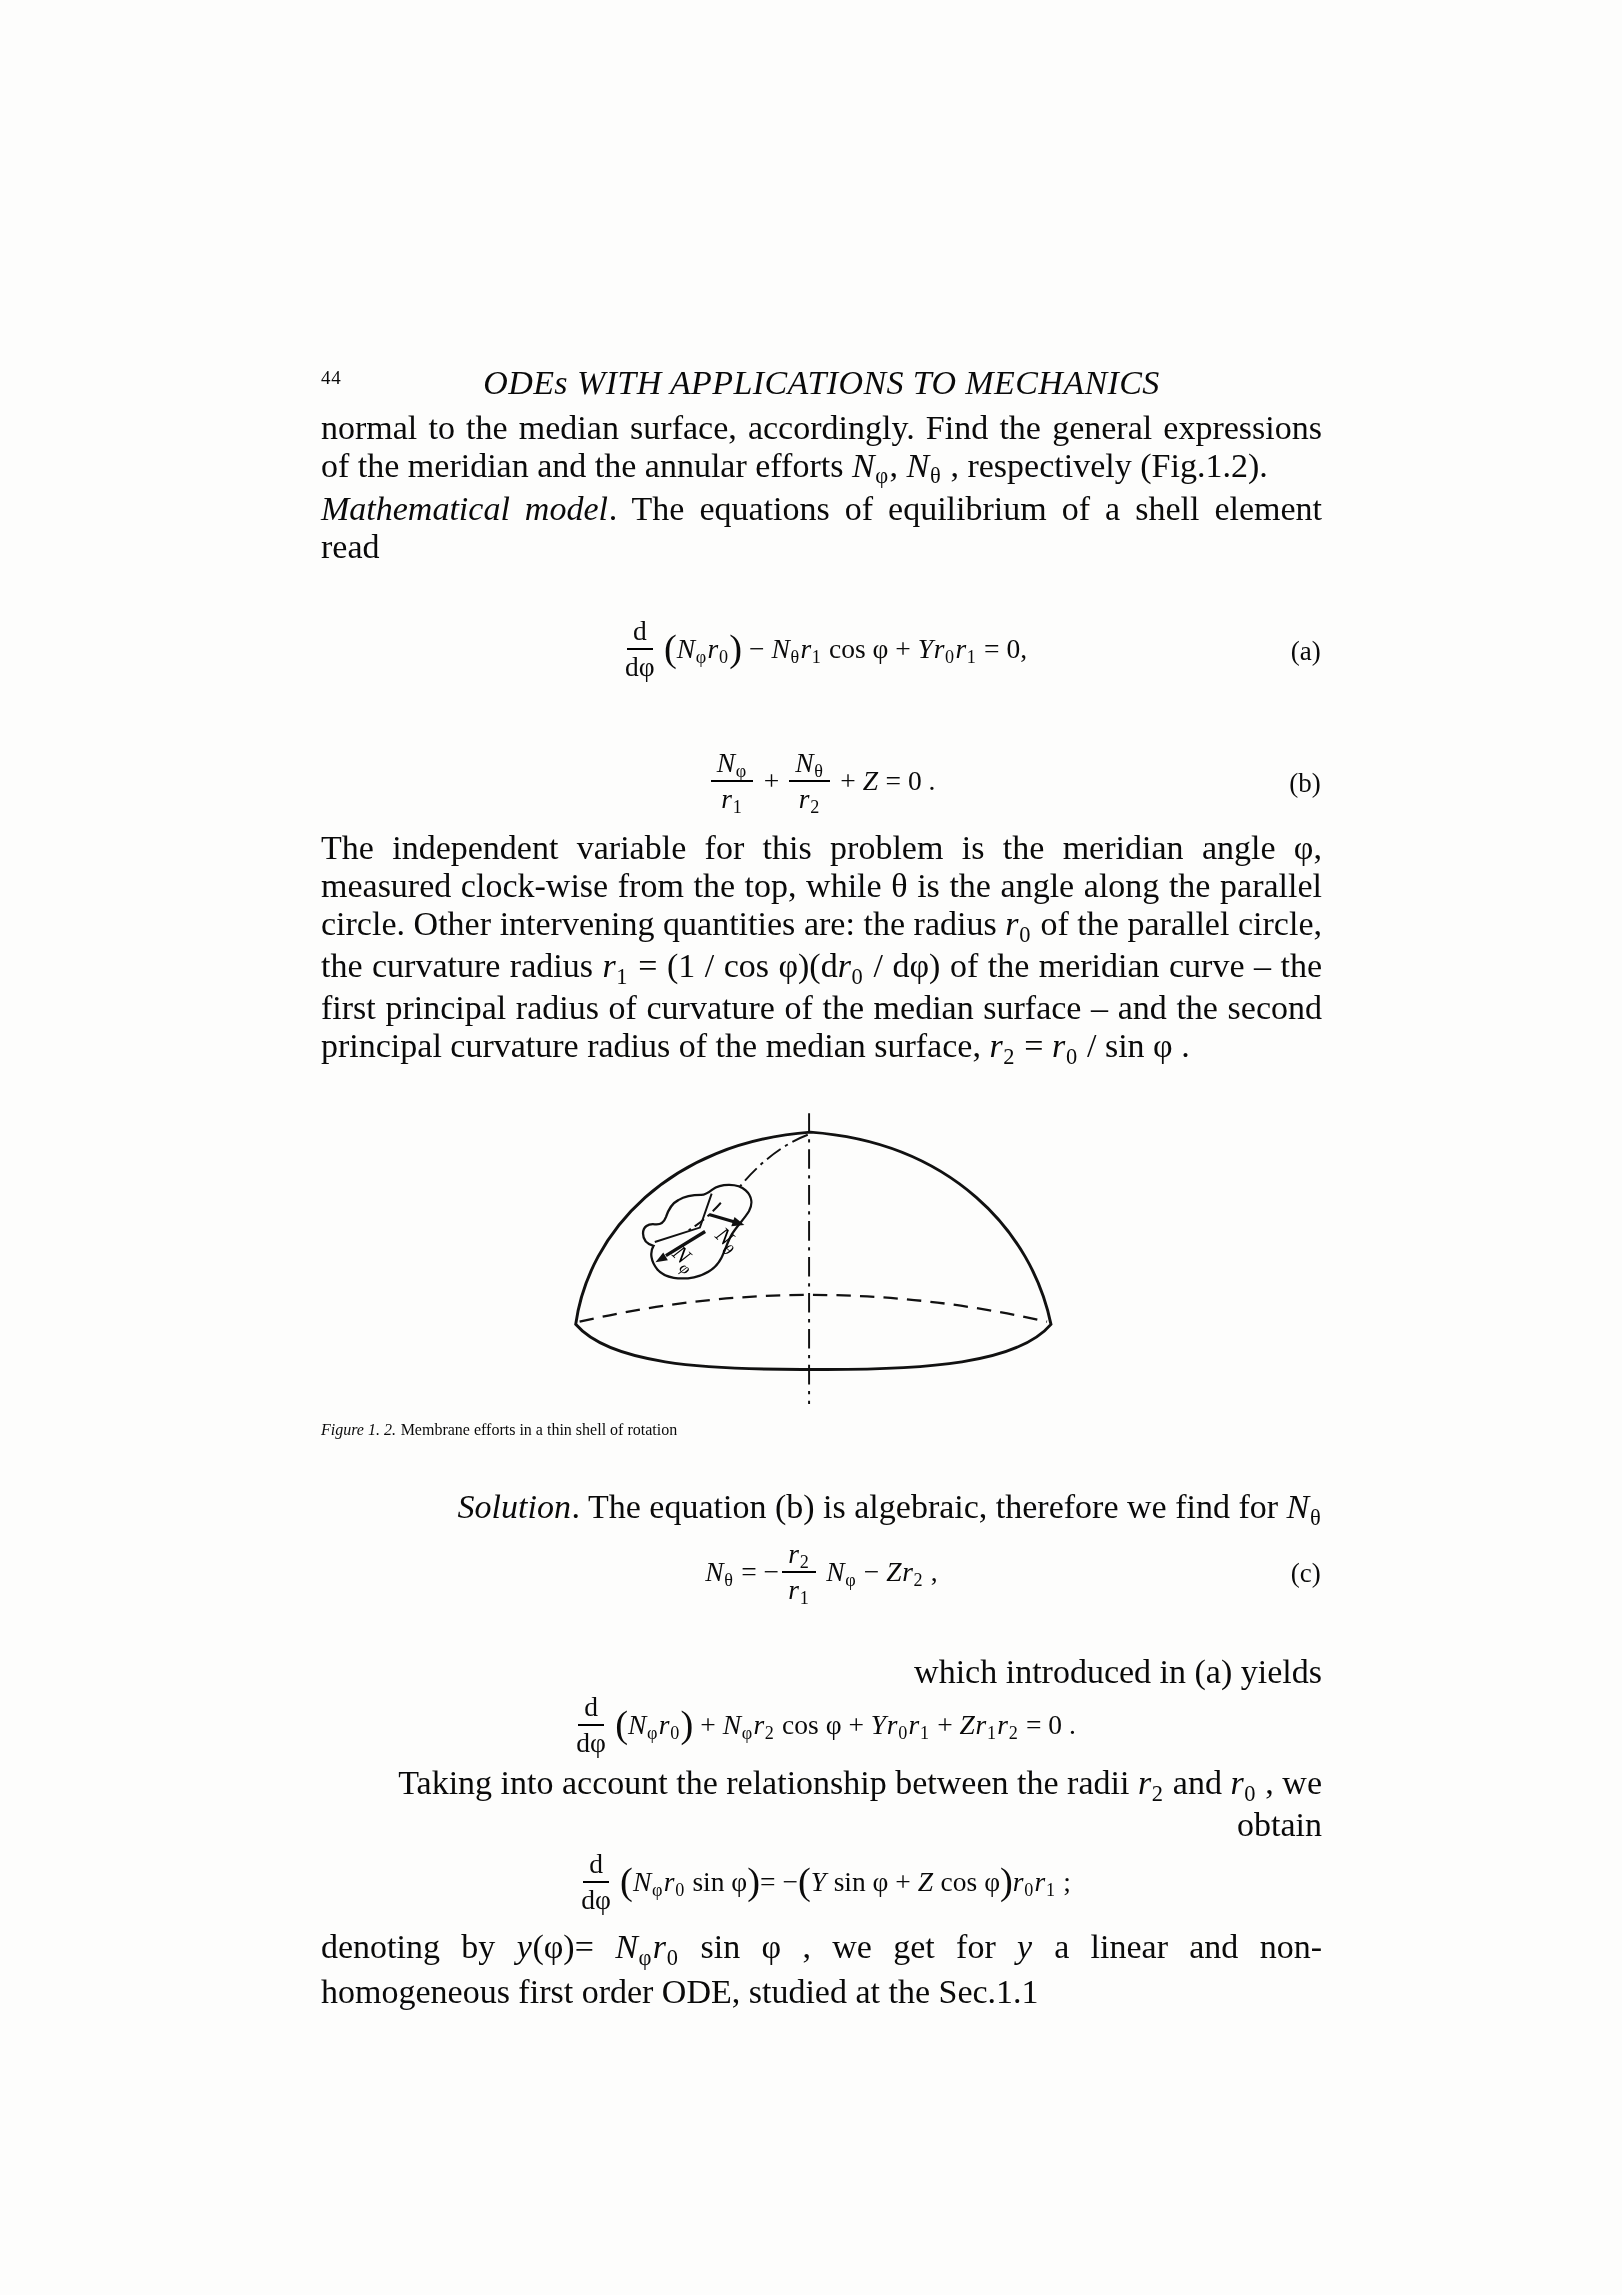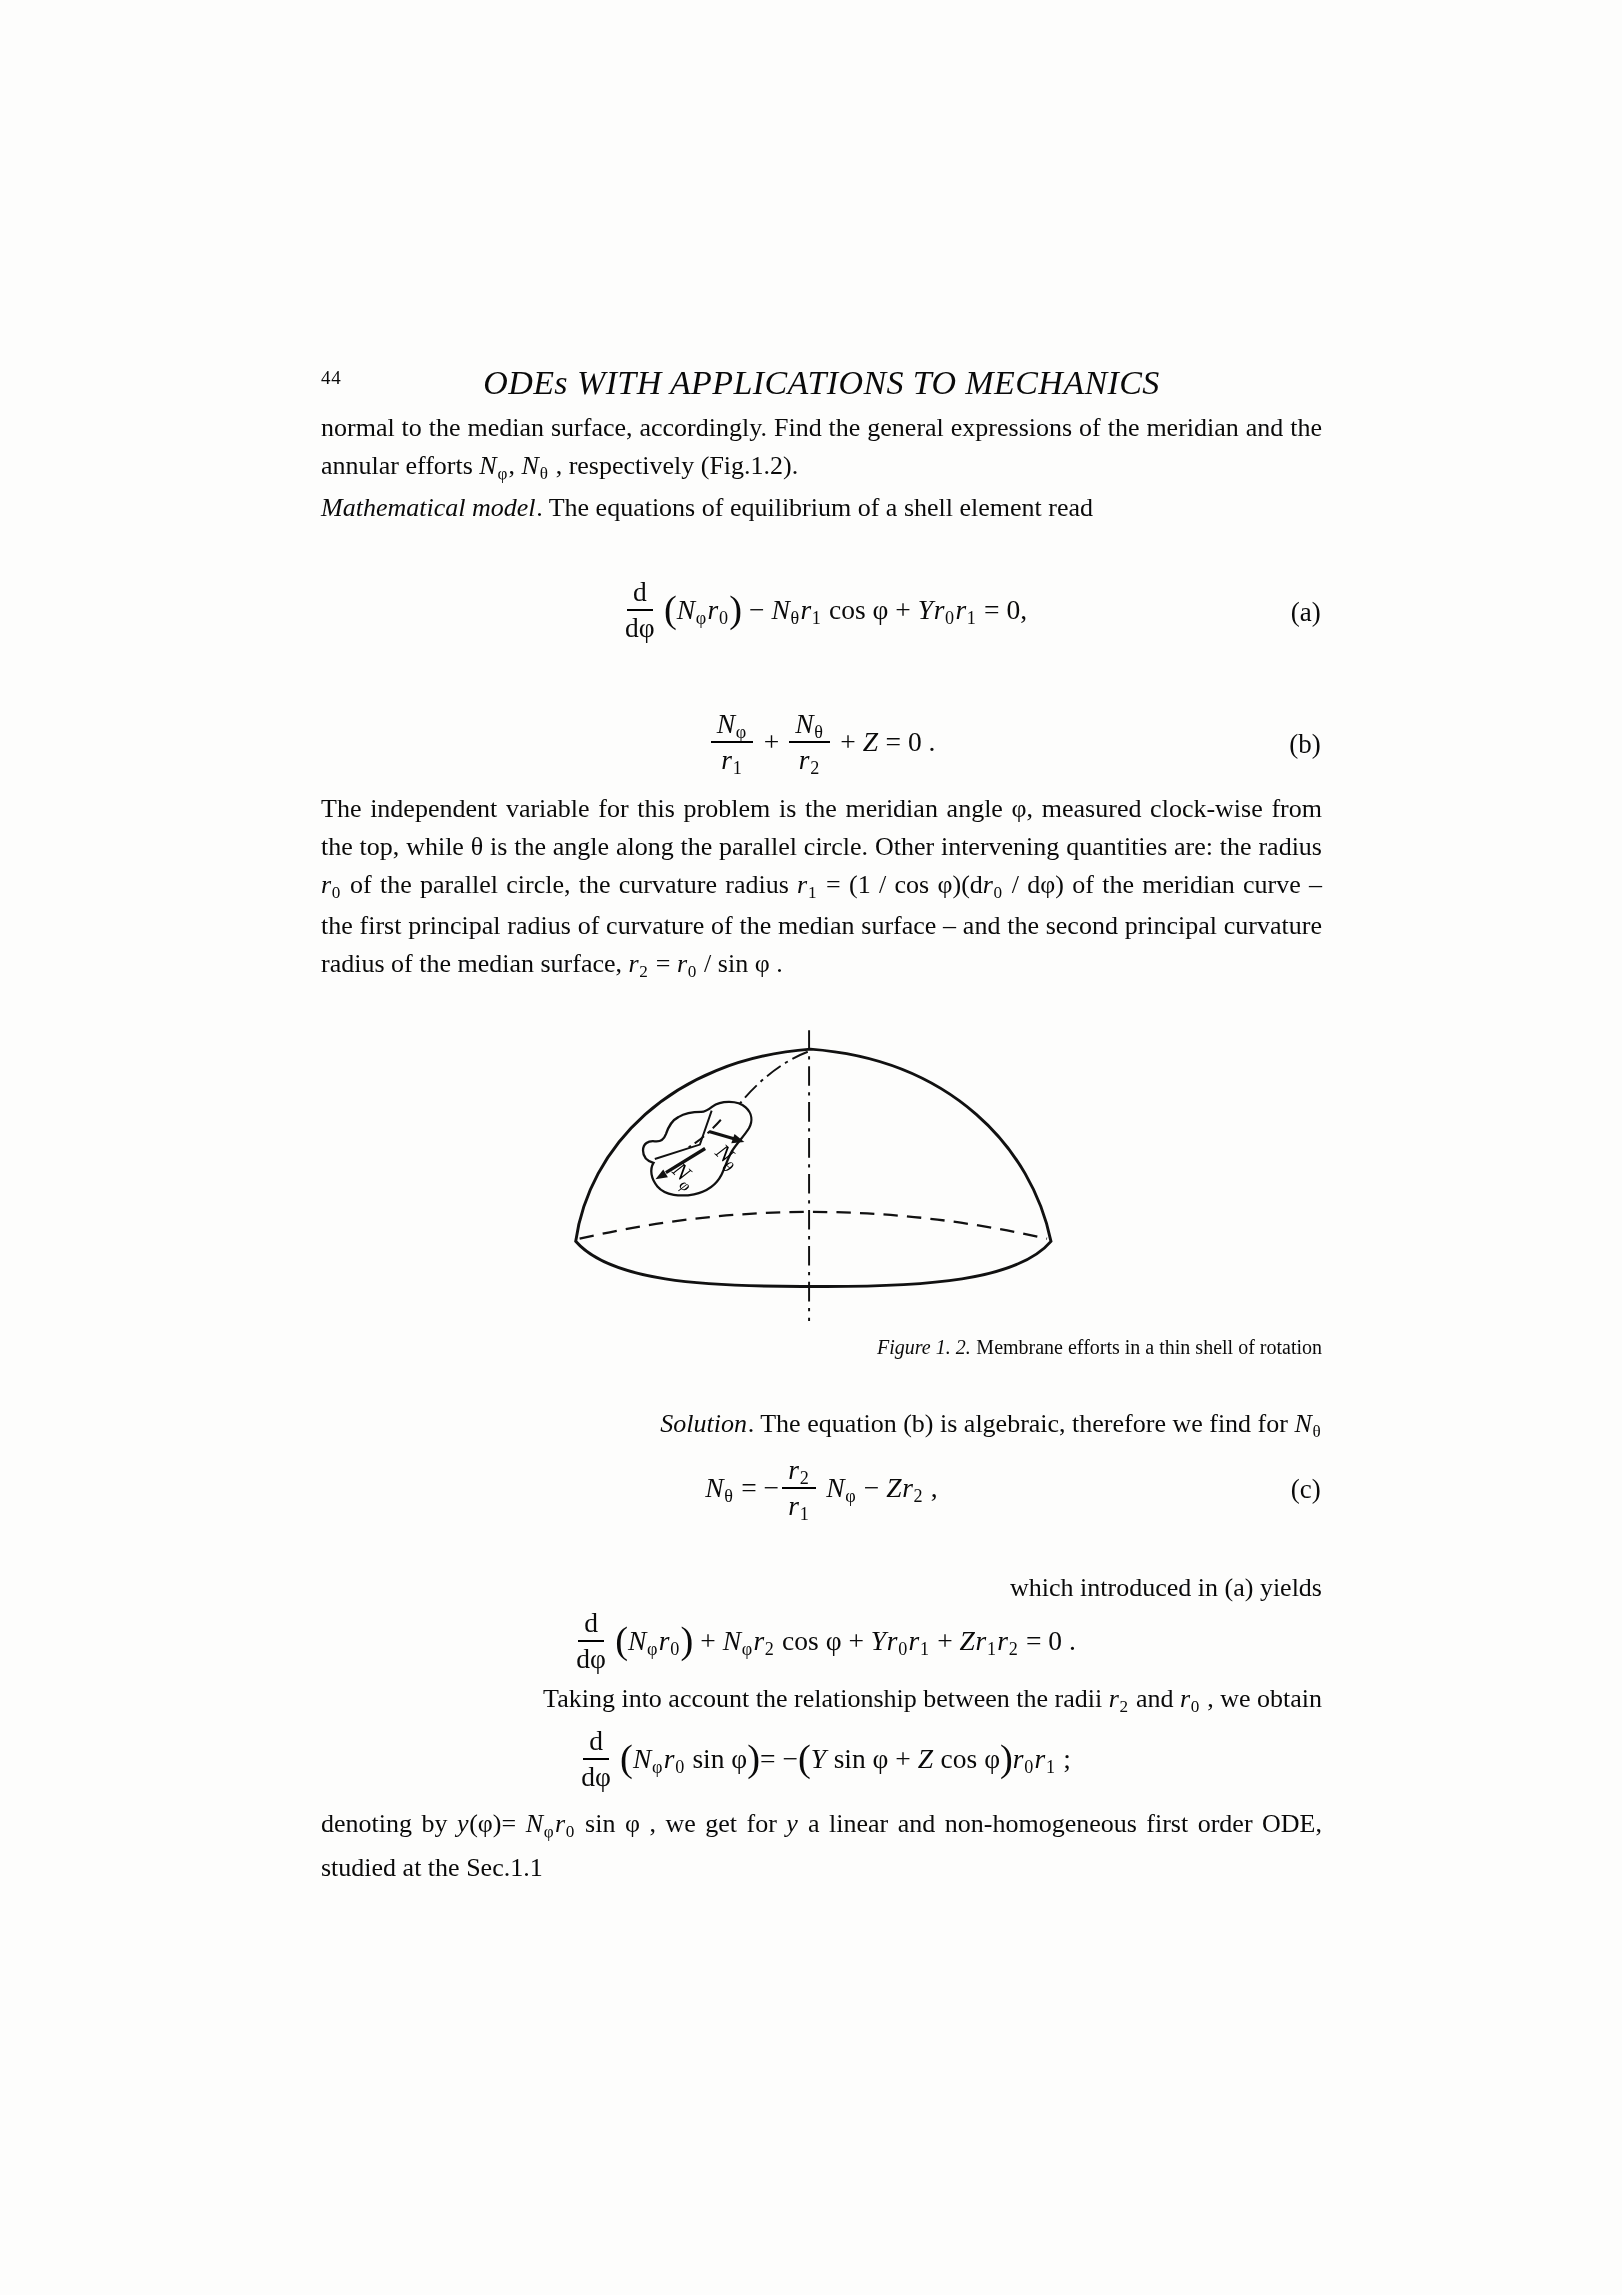--- a/index.html
+++ b/index.html
@@ -4,39 +4,39 @@
 <style>
   html,body{margin:0;padding:0;background:#e8e8e8}
   .page{position:relative;width:1622px;height:2295px;background:#fdfdfc;
         font-family:"Liberation Serif",serif;color:#0a0a0a;overflow:hidden}
   .content{position:absolute;left:321px;top:364px;width:1001px}
 
   .header{position:relative;height:38px;text-align:center}
   .pagenum{position:absolute;left:0;top:2.6px;font-size:19px;letter-spacing:0.7px}
   .runtitle{font-style:italic;font-size:34px;letter-spacing:0.4px}
 
-  p.body{margin:0;font-size:26px;line-height:38px;text-align:justify;
+  p.body{margin:0;font-size:34px;line-height:38px;text-align:justify;
          text-justify:inter-word}
   p.nojust{text-align:right}
 
   .eqrow{position:relative;display:flex;justify-content:center;align-items:center;
          font-size:27.5px;line-height:1.1}
   .eqlabel{position:absolute;right:1.3px;top:50%;transform:translateY(-50%);font-size:27px}
 
   .frac{display:inline-flex;flex-direction:column;align-items:center;
         vertical-align:middle;line-height:1.05;margin:0 3.3px;position:relative;top:-.08em;
         text-align:center}
   .frac .num{border-bottom:2px solid #000;padding:0 5.9px 2.6px}
   .frac .den{padding:2.6px 5.9px 0}
   .i{font-style:italic;padding-right:0.7px}
   .sub{font-size:66%;position:relative;top:.3em;margin-right:1.3px}
   .bp{font-size:140%;line-height:0;vertical-align:-.08em;font-weight:400}
 
   .figwrap{margin-top:34px;height:308px;text-align:center}
-  .caption{margin:3.9px 0 0;font-size:20px;line-height:30px;text-align:right}
+  .caption{margin:3.9px 0 0;font-size:16px;line-height:30px;text-align:left}
 
   .figlabel{font-family:"Liberation Serif",serif;font-style:italic;font-size:34px;fill:#000}
   .figsub{font-size:25px}
 </style>
 </head>
 <body>
 
 <div class="page">
   <div class="content">
 

